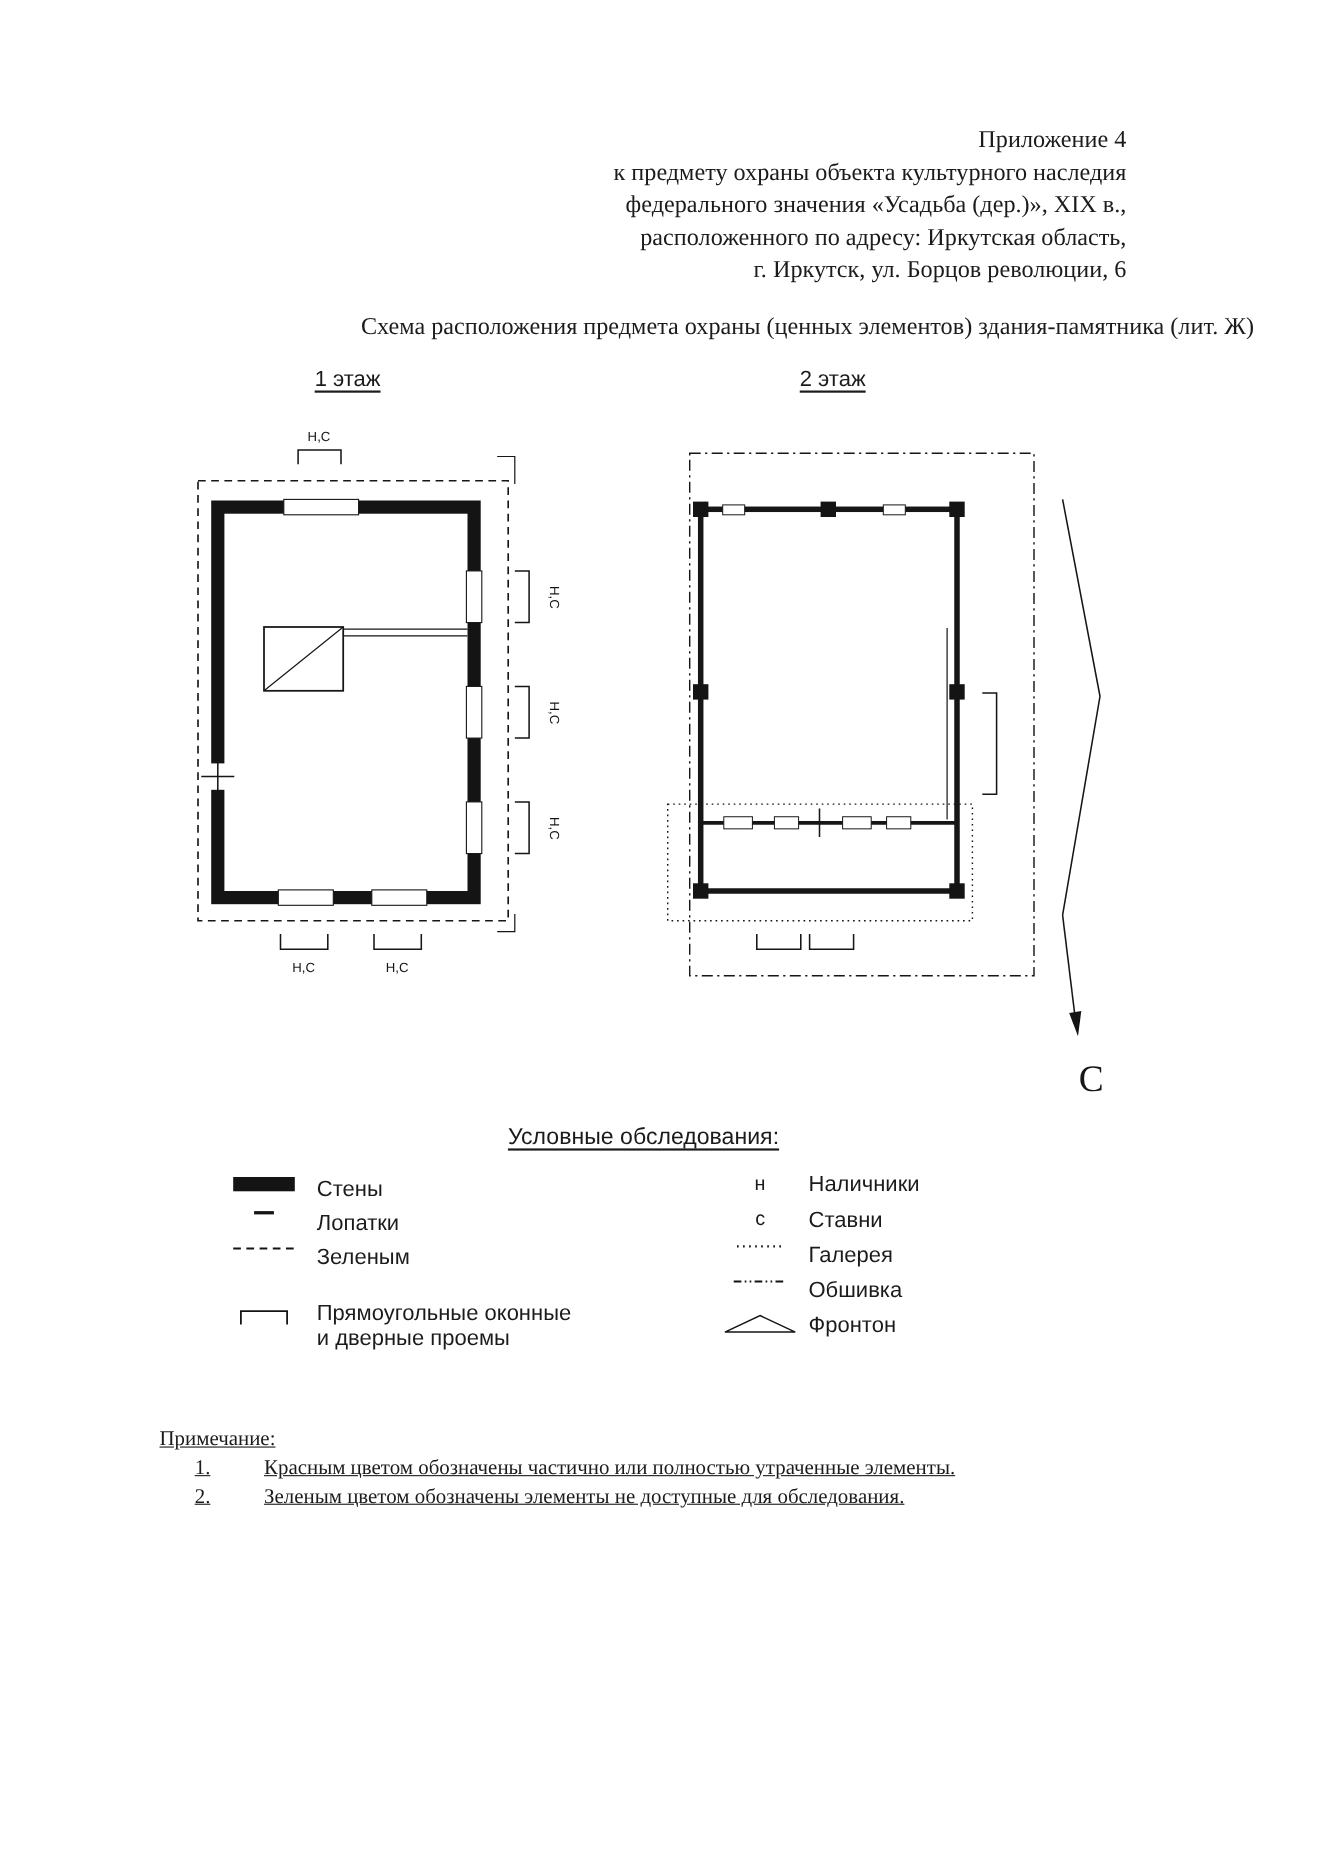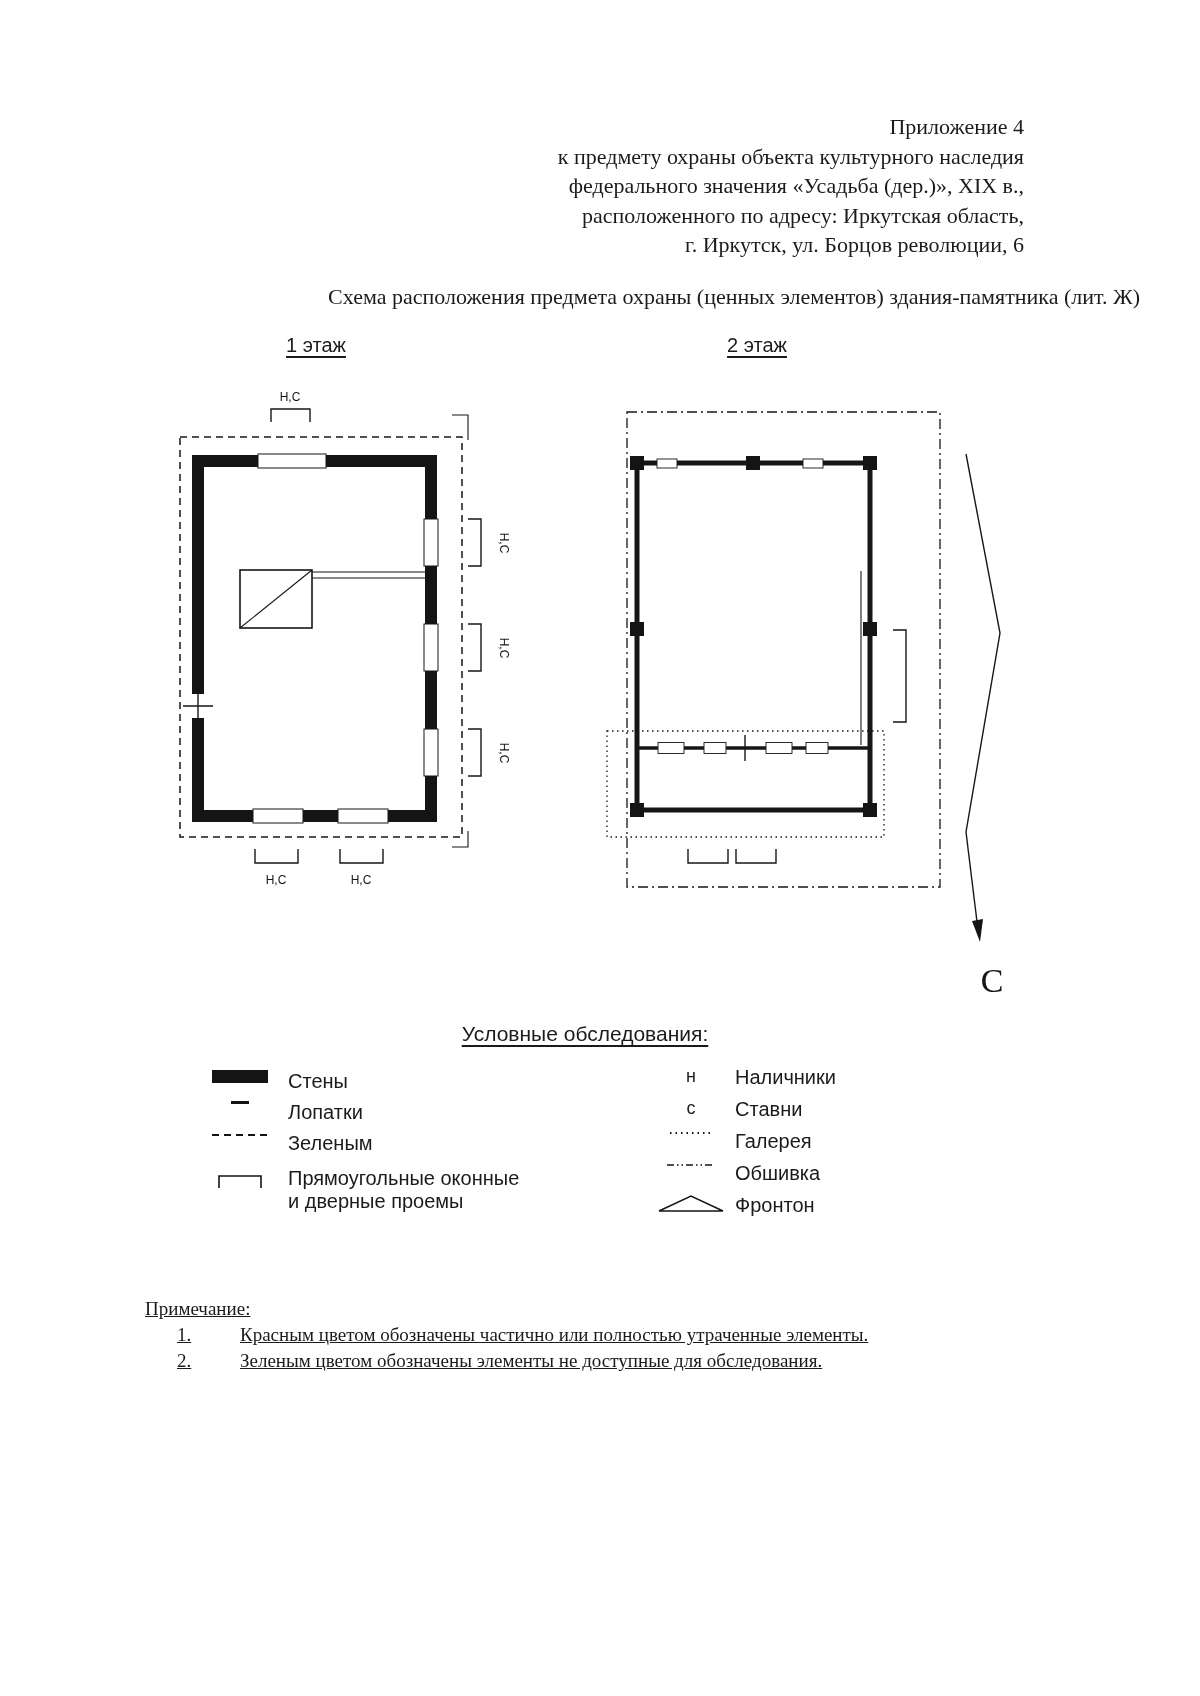--- a/index.html
+++ b/index.html
@@ -33,21 +33,21 @@
   .legend-title {
     position:absolute; top:1022px; left:0; width:1170px; text-align:center;
     font-family:"Liberation Sans", sans-serif; font-size:21px;
     text-decoration:underline; text-underline-offset:4px;
   }
   .legend-col { position:absolute; font-family:"Liberation Sans", sans-serif; font-size:20px; }
   .legend-left  { top:1070px; left:200px; }
   .legend-right { top:1066px; left:655px; }
   .lrow { display:flex; align-items:flex-start; height:31px; }
   .legend-right .lrow { height:32px; }
-  .lrow.tall { height:auto; align-items:flex-start; margin-top:4px; }
+  .lrow.tall { height:auto; align-items:flex-start; margin-top:20px; }
   .lrow.tall .lsym { padding-top:7px; }
   .lsym { width:80px; display:flex; justify-content:center; align-items:center; flex:none; }
   .legend-right .lsym { width:72px; }
   .llabel { margin-left:8px; white-space:nowrap; }
   .sym-walls { display:block; width:56px; height:13px; background:#141414; }
   .sym-pilaster { display:block; width:18px; height:3px; background:#141414; }
   .sym-letter { font-size:18px; }
 
   .notes { position:absolute; top:1296px; left:145px; font-size:19px; line-height:26px;text-decoration:underline; }
   .note-item { display:flex; margin-left:32px; }

